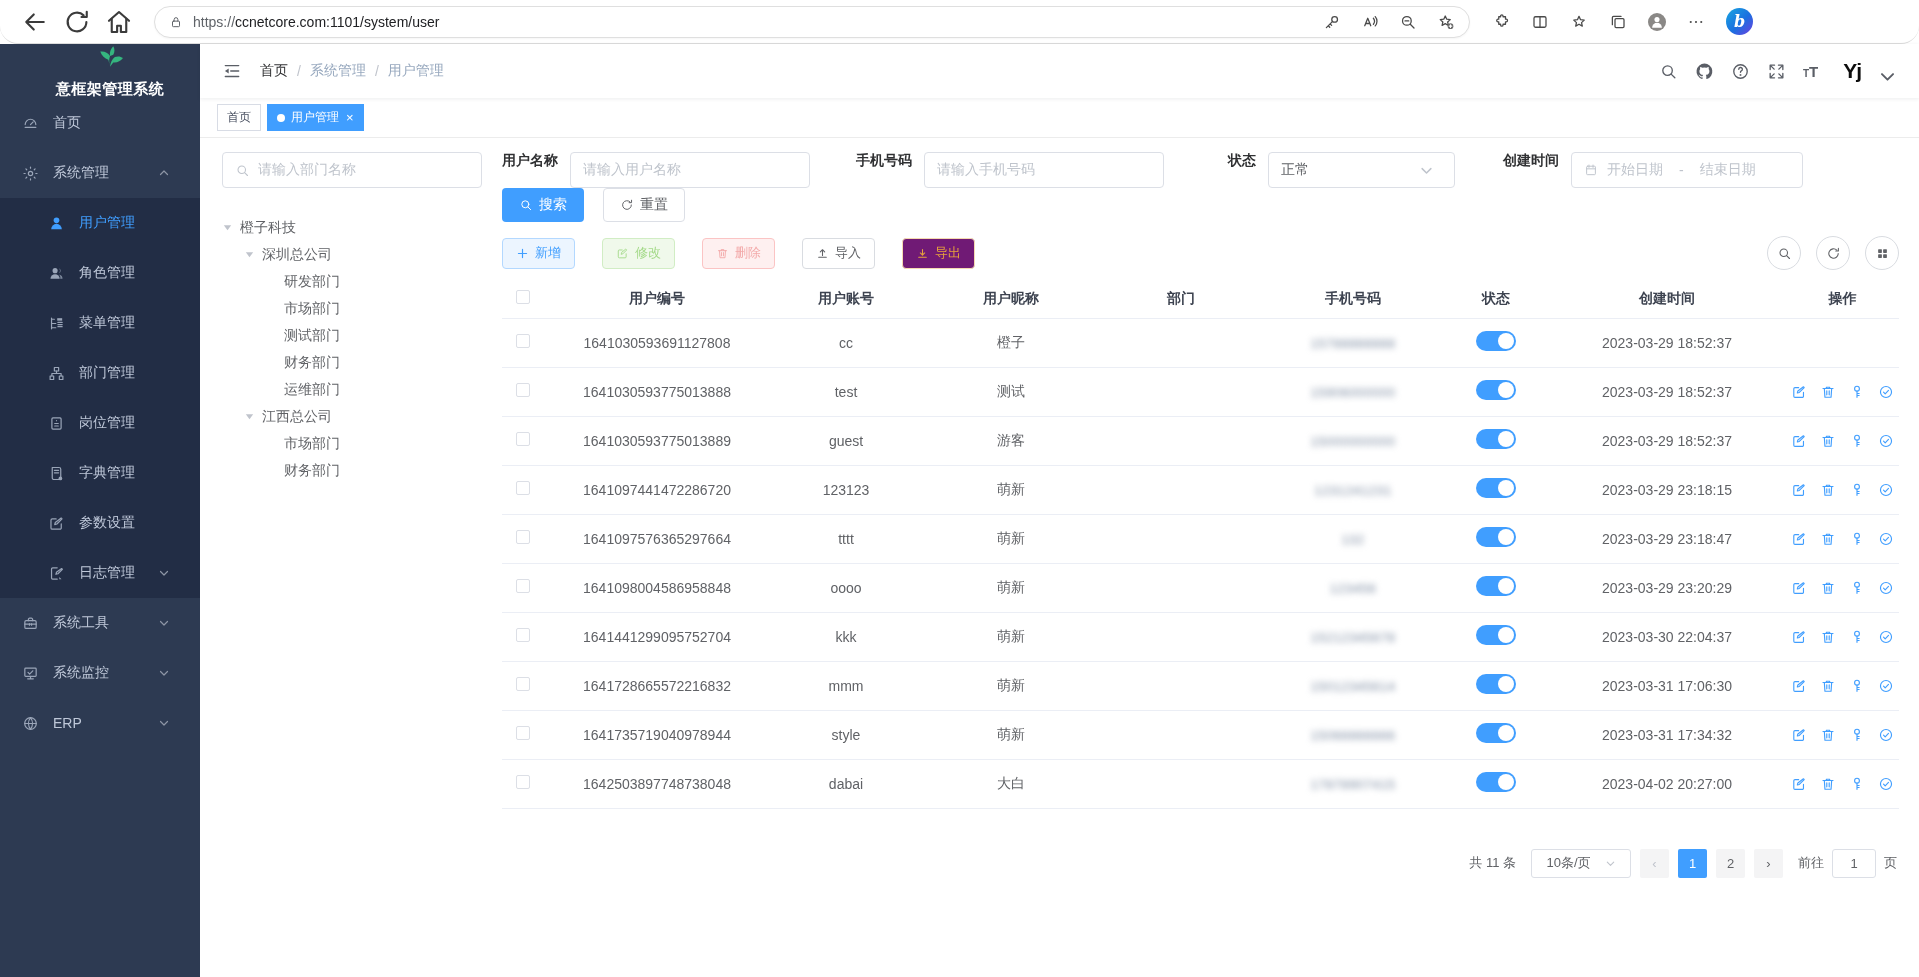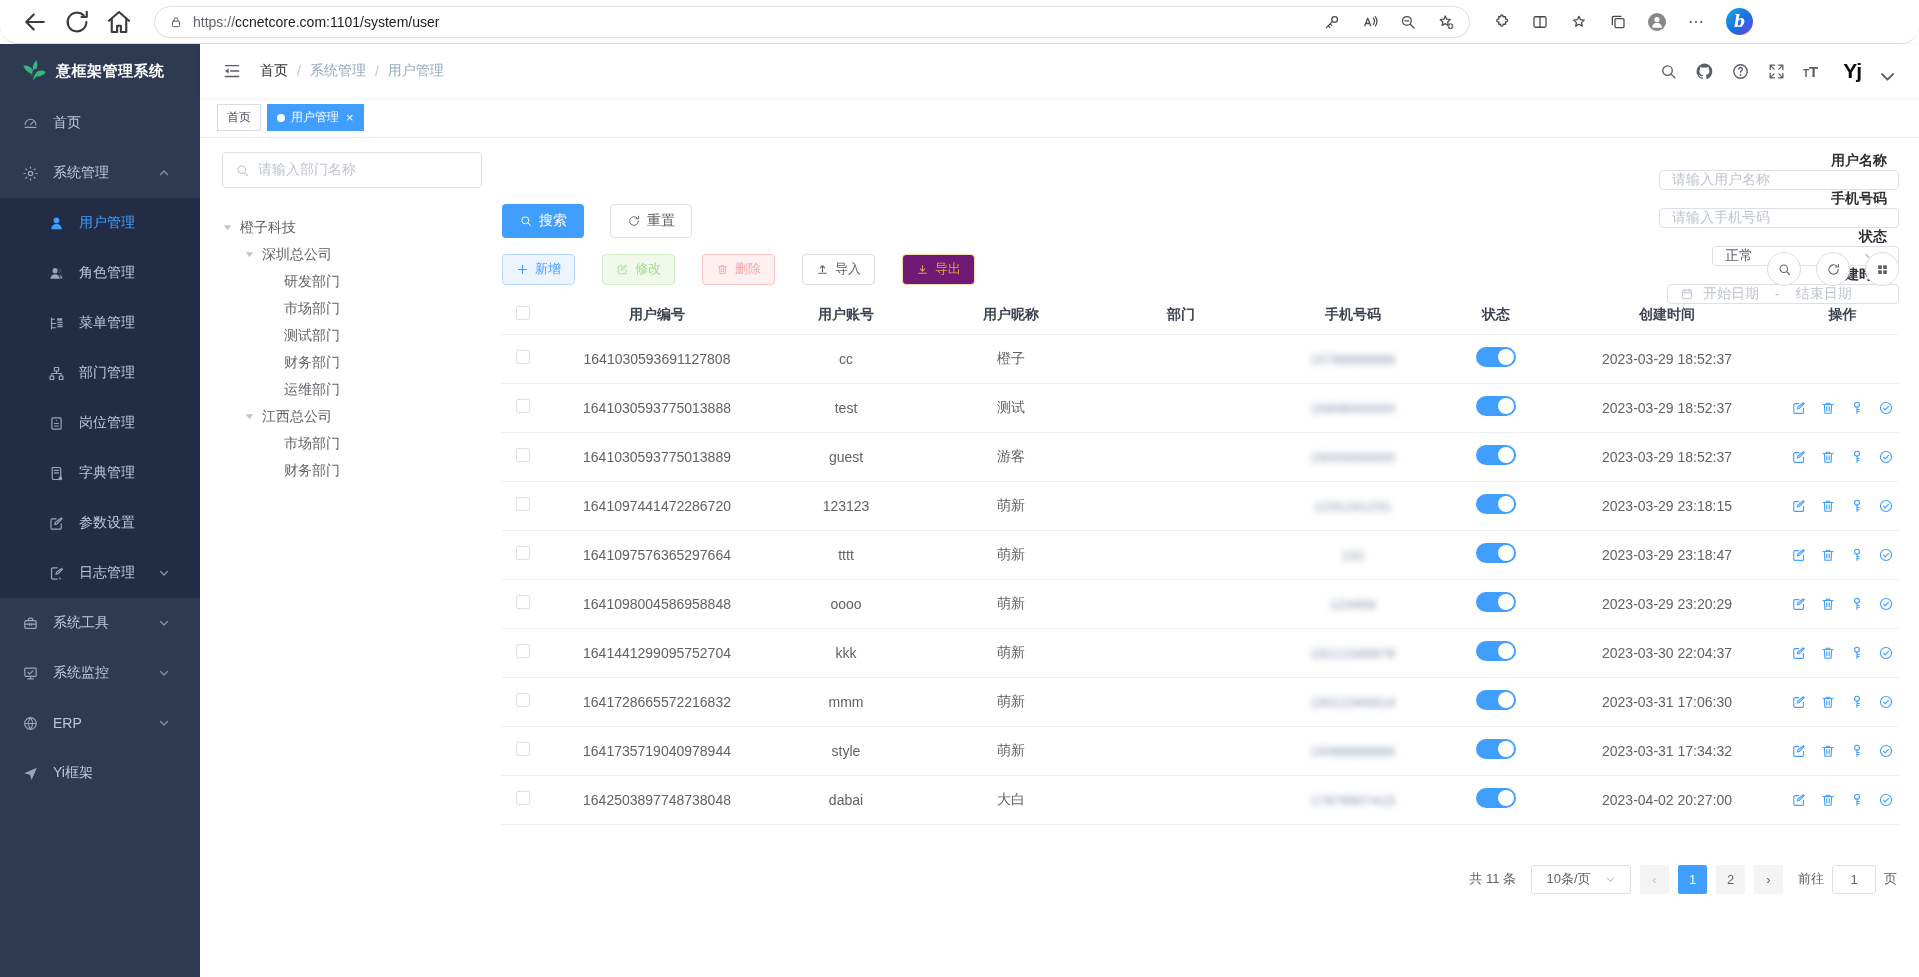--- a/index.html
+++ b/index.html
@@ -16,21 +16,21 @@
   .url-text .scheme { color:#5f6368; }
   .pill-icons { margin-left:auto; display:flex; align-items:center; gap:20px; }
   .pill-icons .icon, .chrome-right .icon { width:18px; height:18px; color:#4a4a4a; }
   .chrome-right { display:flex; align-items:center; gap:21px; margin-left:22px; }
   .avatar-chip { width:24px; height:24px; border-radius:50%; background:#8a8886; color:#fff; }
   .copilot { width:27px; height:27px; border-radius:50%; background:linear-gradient(135deg,#18a7e0 0%,#1b6fe0 55%,#6f3fe0 100%); color:#fff; display:flex; align-items:center; justify-content:center; font-weight:bold; font-style:italic; font-size:16px; font-family:"DejaVu Serif",serif; }
 
   
   .app { display:flex; height:933px; }
   .sidebar { width:200px; background:#2d3a52; color:#bfc8d9; flex-shrink:0; overflow:hidden; }
-  .logo-row { height:54px; display:flex; align-items:center; padding-left:20px; gap:10px; }
+  .logo-row { height:54px; display:flex; align-items:center; padding-left:20px; gap:10px;flex-direction:column; }
   .logo-row .icon { width:26px; height:26px; color:#35b57f; }
   .logo-title { color:#fff; font-size:15px; font-weight:bold; letter-spacing:.5px; }
   .menu-item { height:50px; display:flex; align-items:center; padding-left:22px; font-size:14px; cursor:pointer; position:relative; }
   .menu-item .icon { width:17px; height:17px; margin-right:14px; color:#9aa5b8; }
   .menu-item .arrow { position:absolute; right:16px; width:12px; height:12px; color:#8d95a5; }
   .submenu { background:#222d45; }
   .menu-item.sub { padding-left:48px; }
   .menu-item.active, .menu-item.active .icon { color:#409eff; }
 
   .main { flex:1; display:flex; flex-direction:column; background:#fff; }
@@ -54,29 +54,29 @@
   .tag .close { margin-left:7px; font-size:13px; }
 
   .content { flex:1; display:flex; padding:14px 20px 0 22px; gap:20px; }
   .left-col { width:260px; flex-shrink:0; }
   .right-col { flex:1; display:flex; flex-direction:column; }
 
   
   .inp { height:36px; border:1px solid #dcdfe6; border-radius:4px; background:#fff; display:flex; align-items:center; padding:0 12px; font-size:14px; color:#bfc4cc; }
   .inp .icon { width:15px; height:15px; color:#bfc4cc; margin-right:8px; }
   .dept-input { width:260px; }
-  .filter-row { display:flex; align-items:flex-end; height:36px;flex-direction:column; }
+  .filter-row { display:flex; align-items:flex-start; height:36px; }
   .f-label { font-size:14px; font-weight:bold; color:#303133; margin-right:12px; white-space:nowrap; }
   .f-input { width:240px; }
   .sel-caret { margin-left:auto; width:12px; height:12px; color:#c0c4cc; }
   .date-box { width:232px; color:#bfc4cc; }
   .date-box .sep { margin:0 16px; }
   .gap1 { margin-left:46px; } .gap2 { margin-left:64px; } .gap3 { margin-left:48px; }
 
-  .btn-row { margin-top:16px; display:flex; gap:26px; }
+  .btn-row { display:flex; gap:19px; }
   .btn { height:34px; border-radius:4px; display:inline-flex; align-items:center; padding:0 16px; font-size:14px; cursor:pointer; border:1px solid transparent; }
   .btn .icon { width:14px; height:14px; margin-right:6px; }
   .btn-primary { background:#409eff; color:#fff; }
   .btn-plain { background:#fff; border-color:#dcdfe6; color:#606266; }
 
   
   .tree { margin-top:26px; font-size:14px; color:#606266; }
   .tree-node { height:27px; display:flex; align-items:center; cursor:pointer; }
   .tree-node .caret { width:11px; height:11px; color:#c0c4cc; margin-right:7px; }
   .caret-ph { width:18px; flex-shrink:0; }
@@ -370,28 +370,20 @@
               <path d="M3.8 12h16.4M12 3.8a13.5 13.5 0 0 1 0 16.4M12 3.8a13.5 13.5 0 0 0 0 16.4"></path>
             </svg>
           </span>
           <span class="mlabel">ERP</span>
           <span class="icon arrow">
             <svg viewBox="0 0 24 24" fill="none" stroke="currentColor" stroke-width="1.7" stroke-linecap="round" stroke-linejoin="round">
               <path d="M5 9l7 7 7-7" stroke-width="2.4"></path>
             </svg>
           </span>
         </div>
-        <div class="menu-item  ">
-          <span class="icon ">
-            <svg viewBox="0 0 24 24">
-              <path fill="currentColor" d="M3 11.5L21 4l-7.5 17-2.3-7.2z"></path>
-            </svg>
-          </span>
-          <span class="mlabel">Yi框架</span>
-        </div>
       </nav>
   </aside>
 
   <div class="main">
     <div class="app-header">
       <span class="icon hamburger">
           <svg viewBox="0 0 24 24" fill="none" stroke="currentColor" stroke-width="1.7" stroke-linecap="round" stroke-linejoin="round">
             <path d="M4 5.5h16M10.5 12H20M4 18.5h16"></path>
             <path d="M8 9v6l-4.5-3z" fill="currentColor" stroke="none"></path>
           </svg>

